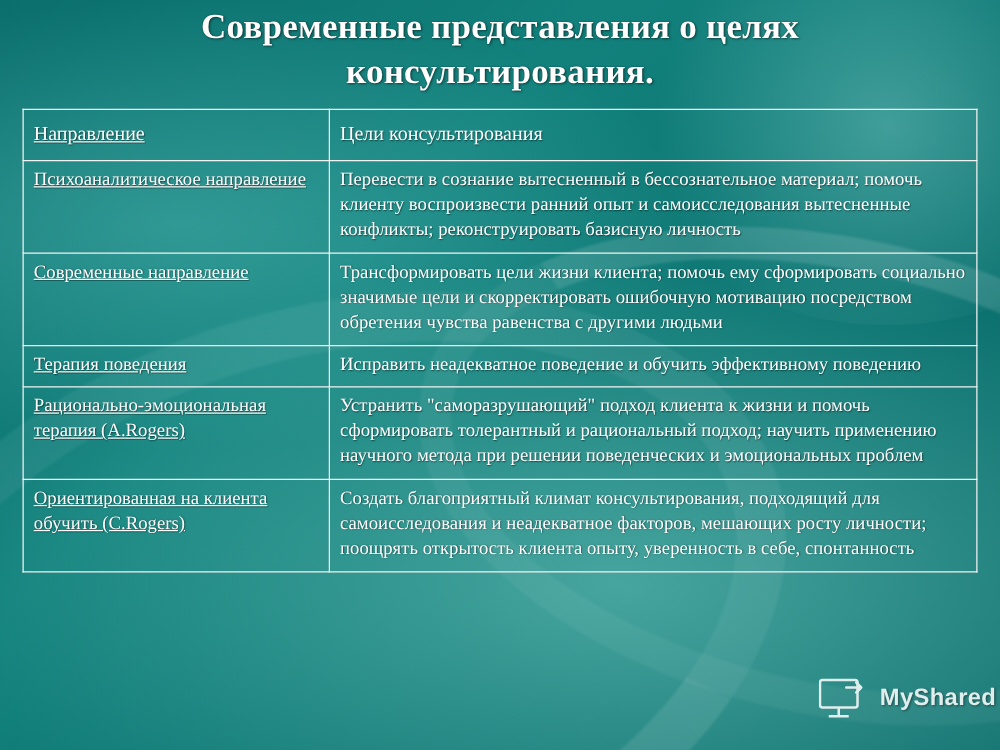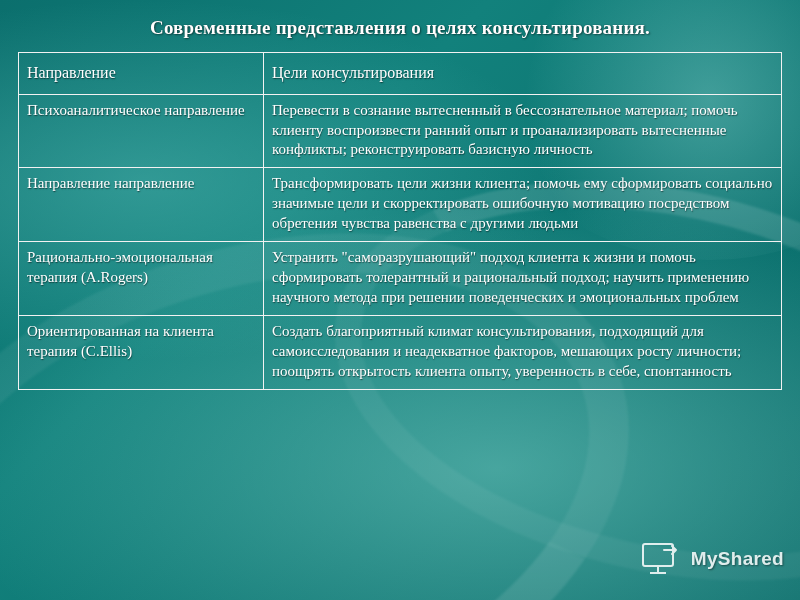--- a/index.html
+++ b/index.html
@@ -54,27 +54,27 @@
     right: -120px;
     top: -60px;
     width: 420px;
     height: 320px;
     border-radius: 50%;
     background: radial-gradient(circle, rgba(160,230,225,0.35) 0%, rgba(160,230,225,0) 70%);
   }
 
   .title {
     position: relative;
-    margin: 12px;
+    margin: 0;
     padding: 4px 60px 0 60px;
     text-align: center;
     color: #ffffff;
     font-family: "Liberation Serif", serif;
     font-weight: bold;
-    font-size: 19px;
+    font-size: 28px;
     line-height: 1.28;
     letter-spacing: 0.2px;
     text-shadow: 1px 1px 2px rgba(0,0,0,0.45), 0 0 1px rgba(0,0,0,0.5);
   }
 
   .table-wrap {
     position: relative;
     margin: 11px 18px 0 18px;
   }
   table.data {
@@ -88,30 +88,31 @@
     color: #ffffff;
     vertical-align: top;
     padding: 6px 8px 7px 8px;
     font-family: "Liberation Serif", serif;
     font-size: 15px;
     line-height: 1.33;
     text-shadow: 0.5px 0.5px 1.2px rgba(0,0,0,0.55);
   }
   table.data td.col1 {
     width: 228px;
+    text-decoration: underline;
   }
   table.data tr.head td {
     font-size: 16px;
     padding-top: 9px;
     padding-bottom: 10px;
     vertical-align: middle;
   }
   .logo {
     position: absolute;
-    right: 16px;
+    right: 3px;
     bottom: 24px;
     display: flex;
     align-items: center;
     gap: 7px;
     opacity: 0.85;
   }
   .logo-mark {
     width: 42px;
     height: 34px;
     position: relative;
@@ -138,32 +139,36 @@
 
   <div class="table-wrap">
     <table class="data">
       <tbody>
         <tr class="head">
           <td class="col1">Направление</td>
           <td>Цели консультирования</td>
         </tr>
         <tr>
           <td class="col1">Психоаналитическое направление</td>
-          <td>Перевести в сознание вытесненный в бессознательное материал; помочь клиенту воспроизвести ранний опыт и проанализировать вытесненные конфликты; реконструировать базисную личность</td>
+          <td>Перевести в сознание вытесненный в бессознательное материал; помочь клиенту воспроизвести ранний опыт и самоисследования вытесненные конфликты; реконструировать базисную личность</td>
         </tr>
         <tr>
-          <td class="col1">Направление направление</td>
+          <td class="col1">Современные направление</td>
           <td>Трансформировать цели жизни клиента; помочь ему сформировать социально значимые цели и скорректировать ошибочную мотивацию посредством обретения чувства равенства с другими людьми</td>
+        </tr>
+        <tr>
+          <td class="col1">Терапия поведения</td>
+          <td>Исправить неадекватное поведение и обучить эффективному поведению</td>
         </tr>
         <tr>
           <td class="col1">Рационально-эмоциональная терапия (A.Rogers)</td>
           <td>Устранить "саморазрушающий" подход клиента к жизни и помочь сформировать толерантный и рациональный подход; научить применению научного метода при решении поведенческих и эмоциональных проблем</td>
         </tr>
         <tr>
-          <td class="col1">Ориентированная на клиента терапия (C.Ellis)</td>
+          <td class="col1">Ориентированная на клиента обучить (C.Rogers)</td>
           <td>Создать благоприятный климат консультирования, подходящий для самоисследования и неадекватное факторов, мешающих росту личности; поощрять открытость клиента опыту, уверенность в себе, спонтанность</td>
         </tr>
       </tbody>
     </table>
   </div>
 
   <div class="logo">
     <span class="logo-mark">
       <svg width="42" height="34" viewBox="0 0 42 34" xmlns="http://www.w3.org/2000/svg">
         <rect x="1" y="2" width="30" height="22" rx="2" fill="none" stroke="#ffffff" stroke-width="2"></rect>

